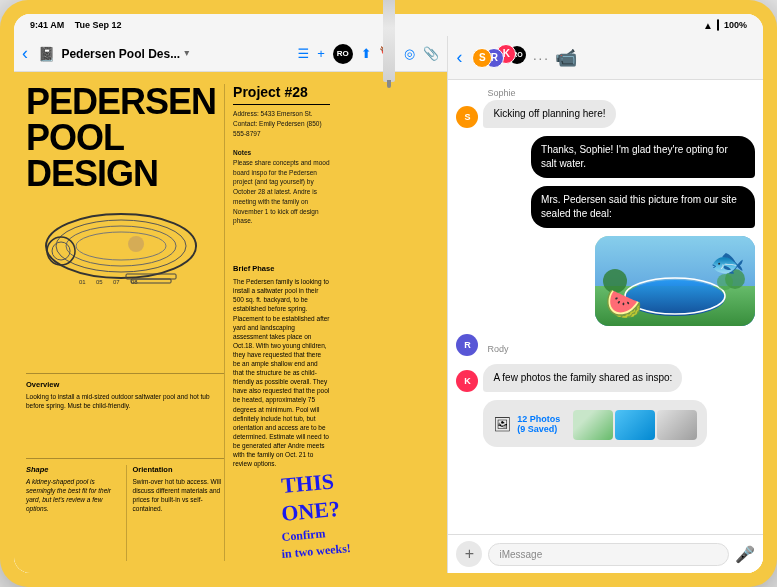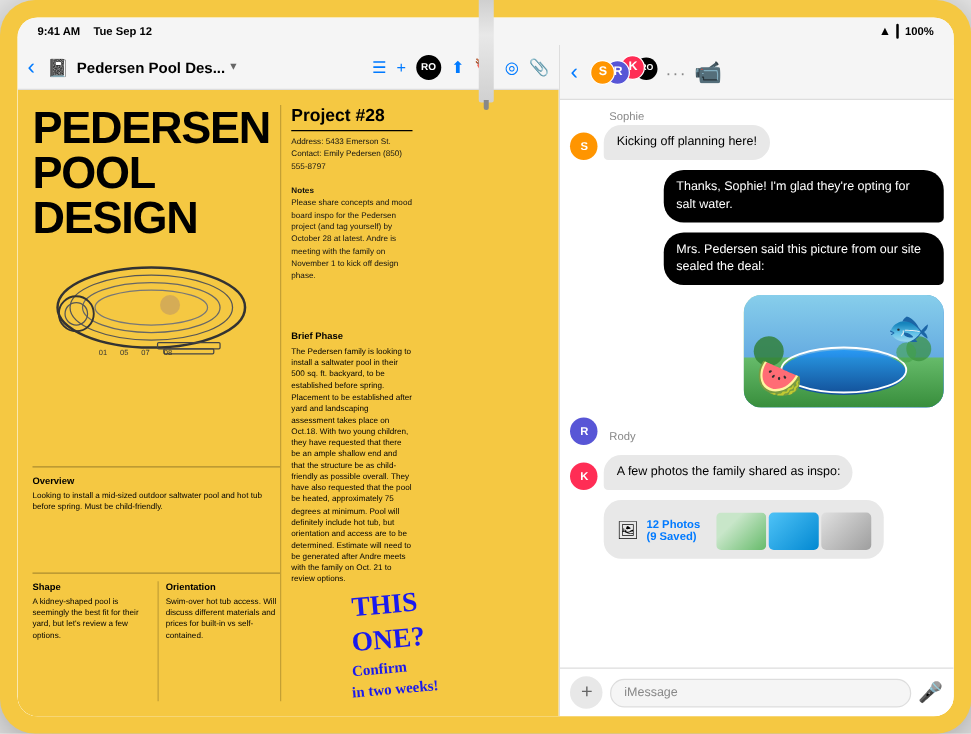--- a/index.html
+++ b/index.html
@@ -615,21 +615,21 @@
                 <div style="font-size:6.5px;line-height:1.4;">The Pedersen family is looking to install a saltwater pool in their 500 sq. ft. backyard, to be established before spring. Placement to be established after yard and landscaping assessment takes place on Oct.18.
 
 With two young children, they have requested that there be an ample shallow end and that the structure be as child-friendly as possible overall. They have also requested that the pool be heated, approximately 75 degrees at minimum.
 
 Pool will definitely include hot tub, but orientation and access are to be determined.
 
 Estimate will need to be generated after Andre meets with the family on Oct. 21 to review options.</div>
               </div>
 
               <div class="doc-bottom-left">
-                <div style="flex:1;">
+                <div style="flex:1;font-style:italic;">
                   <div class="section-header">Shape</div>
                   <div style="font-size:6.5px;line-height:1.4;">A kidney-shaped pool is seemingly the best fit for their yard, but let's review a few options.</div>
                 </div>
                 <div style="flex:1;border-left:1px solid rgba(0,0,0,0.2);padding-left:6px;">
                   <div class="section-header">Orientation</div>
                   <div style="font-size:6.5px;line-height:1.4;">Swim-over hot tub access. Will discuss different materials and prices for built-in vs self-contained.</div>
                 </div>
               </div>
 
             </div>

